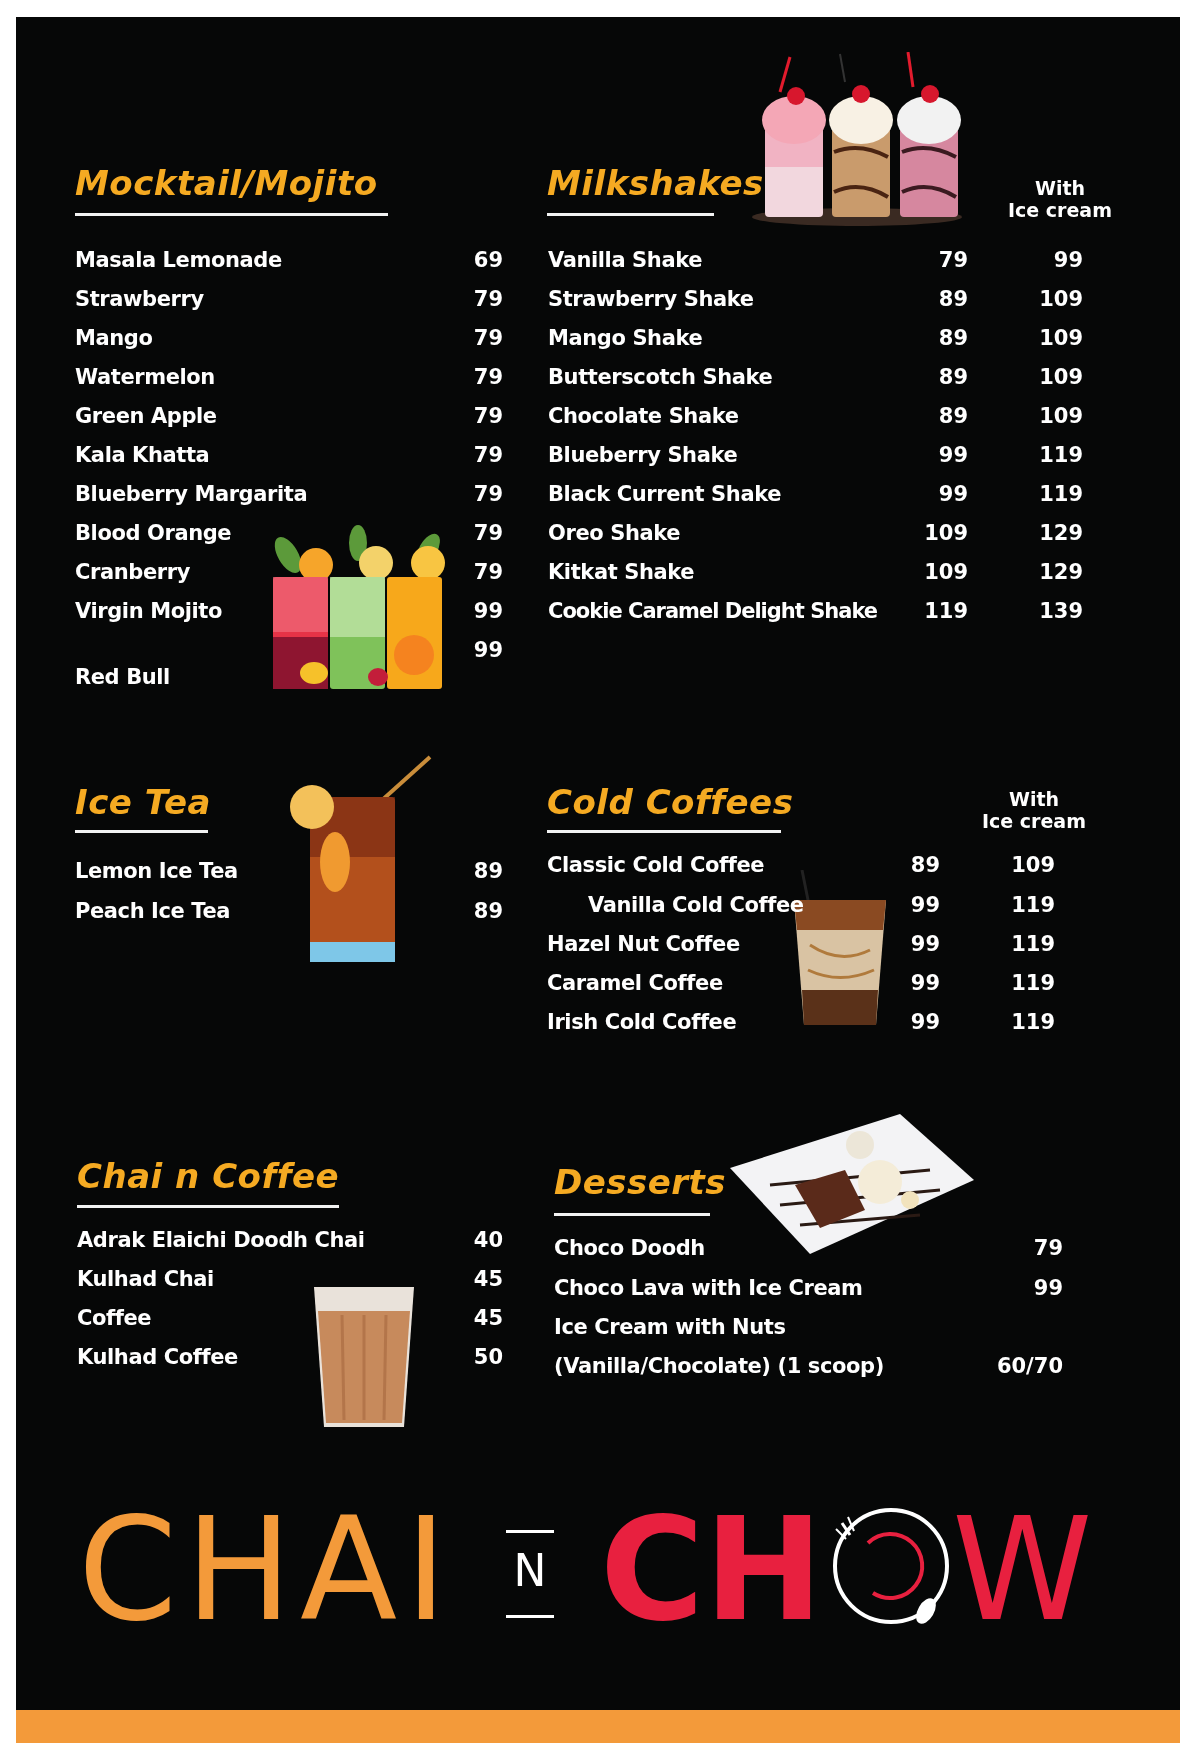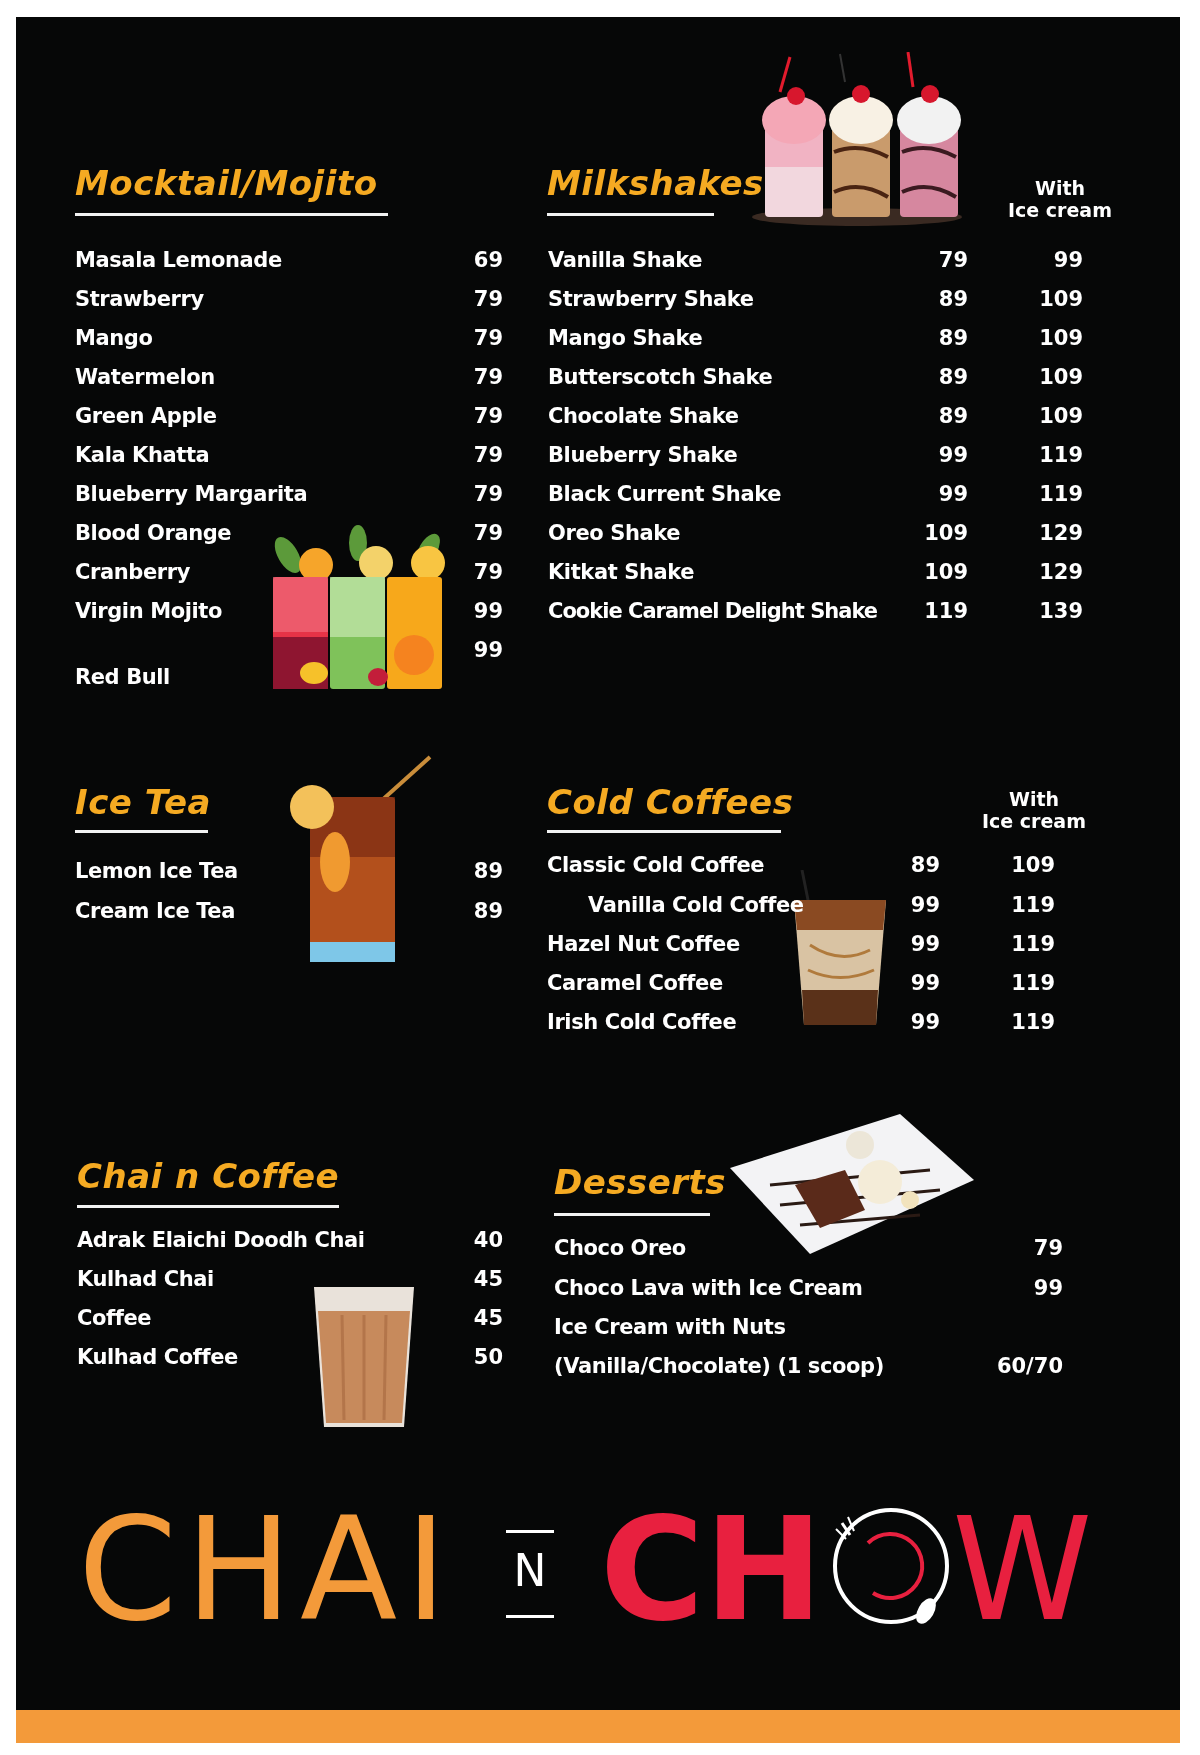--- a/index.html
+++ b/index.html
@@ -144,21 +144,21 @@
   <rect x="30" y="45" width="85" height="165" rx="4" fill="#b3501c"></rect>
   <rect x="30" y="45" width="85" height="60" fill="#7a2a12" opacity="0.7"></rect>
   <rect x="30" y="190" width="85" height="20" fill="#7ec7e8"></rect>
   <circle cx="32" cy="55" r="22" fill="#f3c15a"></circle>
   <ellipse cx="55" cy="110" rx="15" ry="30" fill="#f09a30"></ellipse>
 </svg>
 
 <div>
   <div class="item" style="left:75px;top:858px;">Lemon Ice Tea</div>
   <div class="price" style="left:443px;top:858px;width:60px;">89</div>
-  <div class="item" style="left:75px;top:898px;">Cream Ice Tea</div>
+  <div class="item" style="left:75px;top:898px;">Peach Ice Tea</div>
   <div class="price" style="left:443px;top:898px;width:60px;">89</div>
 </div>
 
 <div class="title" style="left:547px;top:782px;">Cold Coffees</div>
 <div class="uline" style="left:547px;top:830px;width:234px;"></div>
 
 <div class="colhead" style="left:964px;top:788px;">
   <div>With</div>
   <div>Ice cream</div>
 </div>
@@ -221,21 +221,21 @@
 <svg class="abs" style="left:730px;top:1110px;" width="250" height="150">
   <polygon points="0,58 170,4 244,70 80,144" fill="#f3f3f5"></polygon>
   <path d="M40 75 L200 60 M50 95 L210 80 M70 115 L190 105" stroke="#2a1a14" stroke-width="3" fill="none"></path>
   <polygon points="65,75 115,60 135,100 90,118" fill="#5a2a1a"></polygon>
   <circle cx="150" cy="72" r="22" fill="#f4ecd8"></circle>
   <circle cx="130" cy="35" r="14" fill="#ece6d8"></circle>
   <circle cx="180" cy="90" r="9" fill="#f2e3bd"></circle>
 </svg>
 
 <div>
-  <div class="item" style="left:554px;top:1235px;">Choco Oreo</div>
+  <div class="item" style="left:554px;top:1235px;">Choco Doodh</div>
   <div class="price" style="left:983px;top:1235px;width:80px;">79</div>
   <div class="item" style="left:554px;top:1275px;">Choco Lava with Ice Cream</div>
   <div class="price" style="left:983px;top:1275px;width:80px;">99</div>
   <div class="item" style="left:554px;top:1314px;">Ice Cream with Nuts</div>
   <div class="item" style="left:554px;top:1353px;">(Vanilla/Chocolate) (1 scoop)</div>
   <div class="price" style="left:983px;top:1353px;width:80px;">60/70</div>
 </div>
 
 <div>
   <div class="logo-chai">CHAI</div>

